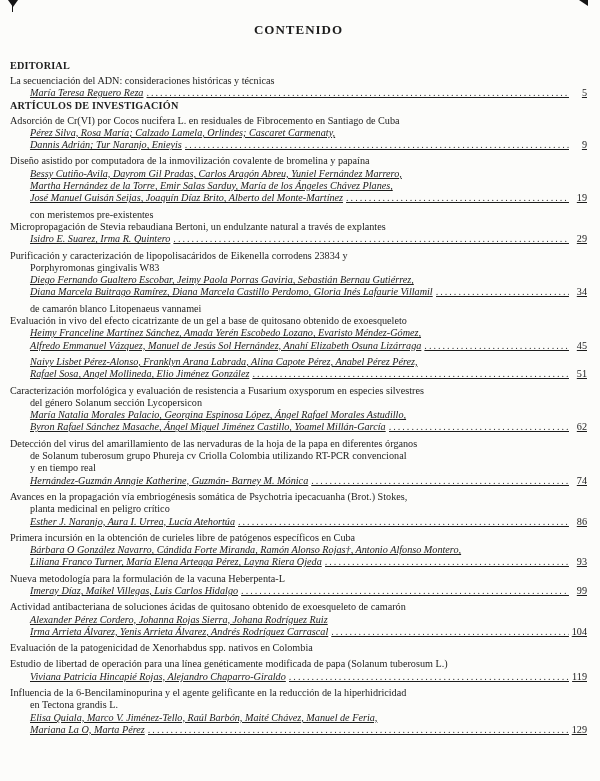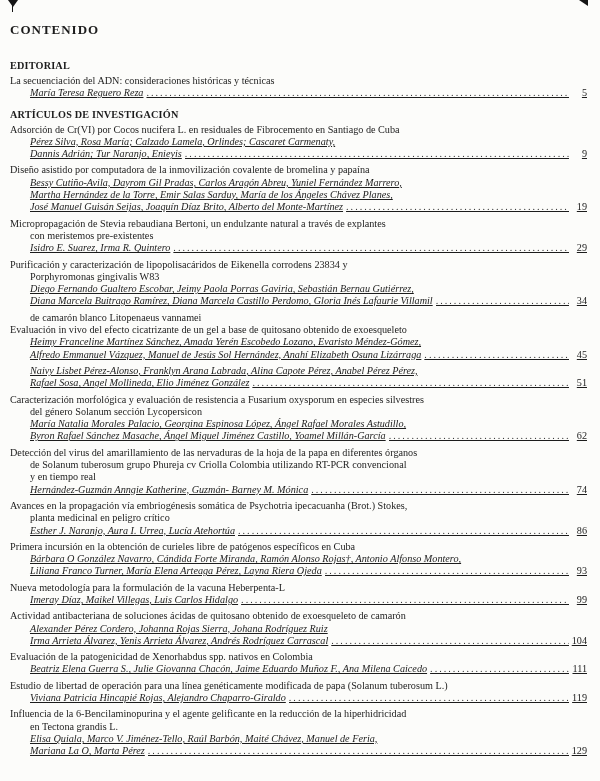--- a/index.html
+++ b/index.html
@@ -6,32 +6,32 @@
   body{
     width:600px;height:781px;
     background:#fcfcfa;
     color:#1c1c1c;
     font-family:"Liberation Serif", serif;
     position:relative;
     overflow:hidden;
   }
   .page{padding:22px 13px 0 10px;}
   .doc-title{
-    text-align:left;
+    text-align:center;
     font-weight:bold;
     font-size:13px;
     letter-spacing:1px;
     margin-bottom:22px;
   }
   .section-heading{
     font-weight:bold;
     font-size:10.2px;
     letter-spacing:.2px;
   }
-  .toc-section ~ .toc-section{margin-top:9px;}
+  .toc-section ~ .toc-section{}
   .toc-entry{
     margin-top:4px;
     font-size:10.2px;
     line-height:12.3px;
   }
   .title-line{white-space:nowrap;}
   .title-line.cont{padding-left:20px;}
   .author-line{
     font-style:italic;
     padding-left:20px;
@@ -111,22 +111,22 @@
           <div class="title-line"><span>Diseño asistido por computadora de la inmovilización covalente de bromelina y papaína</span></div>
           <div class="author-line"><span class="txt">Bessy Cutiño-Avila, Dayrom Gil Pradas, Carlos Aragón Abreu, Yuniel Fernández Marrero,</span></div>
           <div class="author-line"><span class="txt">Martha Hernández de la Torre, Emir Salas Sarduy, María de los Ángeles Chávez Planes,</span></div>
           <div class="author-line last-line">
             <span class="txt">José Manuel Guisán Seijas, Joaquín Díaz Brito, Alberto del Monte-Martínez</span>
             <span class="dots"></span>
             <span class="page-no">19</span>
           </div>
         </div>
         <div class="toc-entry">
+          <div class="title-line cont"><span>con meristemos pre-existentes</span></div>
           <div class="title-line"><span>Micropropagación de </span><span class="it">Stevia rebaudiana</span><span> Bertoni, un endulzante natural a través de explantes</span></div>
-          <div class="title-line cont"><span>con meristemos pre-existentes</span></div>
           <div class="author-line last-line">
             <span class="txt">Isidro E. Suarez, Irma R. Quintero</span>
             <span class="dots"></span>
             <span class="page-no">29</span>
           </div>
         </div>
         <div class="toc-entry">
           <div class="title-line"><span>Purificación y caracterización de lipopolisacáridos de </span><span class="it">Eikenella corrodens</span><span> 23834 y</span></div>
           <div class="title-line cont"><span class="it">Porphyromonas gingivalis</span><span> W83</span></div>
           <div class="author-line"><span class="txt">Diego Fernando Gualtero Escobar, Jeimy Paola Porras Gaviria, Sebastián Bernau Gutiérrez,</span></div>
@@ -204,25 +204,20 @@
           <div class="title-line"><span>Actividad antibacteriana de soluciones ácidas de quitosano obtenido de exoesqueleto de camarón</span></div>
           <div class="author-line"><span class="txt">Alexander Pérez Cordero, Johanna Rojas Sierra, Johana Rodríguez Ruiz</span></div>
           <div class="author-line last-line">
             <span class="txt">Irma Arrieta Álvarez, Yenis Arrieta Álvarez, Andrés Rodríguez Carrascal</span>
             <span class="dots"></span>
             <span class="page-no">104</span>
           </div>
         </div>
         <div class="toc-entry">
           <div class="title-line"><span>Evaluación de la patogenicidad de </span><span class="it">Xenorhabdus</span><span> spp. nativos en Colombia</span></div>
-          <div class="author-line last-line">
-            <span class="txt">Beatriz Elena Guerra S., Julie Giovanna Chacón, Jaime Eduardo Muñoz F., Ana Milena Caicedo</span>
-            <span class="dots"></span>
-            <span class="page-no">111</span>
-          </div>
         </div>
         <div class="toc-entry">
           <div class="title-line"><span>Estudio de libertad de operación para una línea genéticamente modificada de papa (</span><span class="it">Solanum tuberosum</span><span> L.)</span></div>
           <div class="author-line last-line">
             <span class="txt">Viviana Patricia Hincapié Rojas, Alejandro Chaparro-Giraldo</span>
             <span class="dots"></span>
             <span class="page-no">119</span>
           </div>
         </div>
         <div class="toc-entry">

